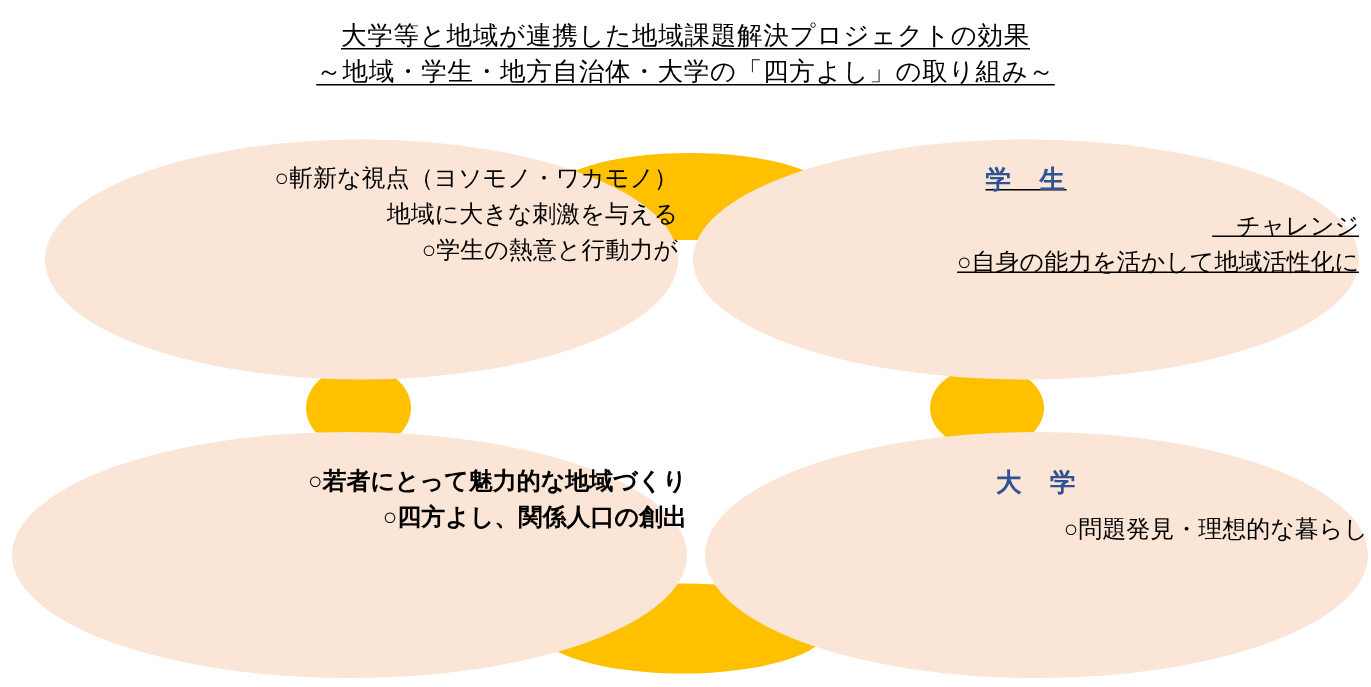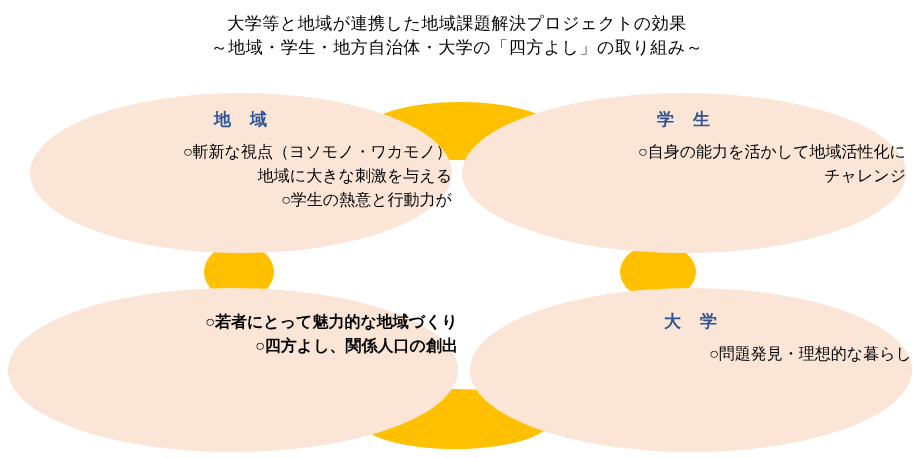--- a/index.html
+++ b/index.html
@@ -22,20 +22,21 @@
     top: 12px;
     left: 0;
     width: 100%;
     text-align: center;
     z-index: 3;
     color: #000000;
   }
   .title-line {
     font-size: 17px;
     line-height: 24px;
+    text-decoration: underline;
     text-underline-offset: 3px;
     letter-spacing: 0.5px;
   }
 
   
   .connector {
     position: absolute;
     border-radius: 50%;
     background: #ffc000;
     z-index: 1;
@@ -47,21 +48,21 @@
 
   
   .bubble {
     position: absolute;
     border-radius: 50%;
     background: #fbe5d6;
     z-index: 2;
     box-sizing: border-box;
   }
   .bubble-region  { left: 30px;  top: 93px;  width: 422px; height: 160px; padding-top: 15px; }
-  .bubble-student { left: 462px; top: 93px;  width: 444px; height: 160px; padding-top: 15px; }
+  .bubble-student { left: 462px; top: 93px;  width: 444px; height: 160px; padding-top: 15px; text-decoration: underline; }
   .bubble-gov     { left: 8px;   top: 288px; width: 450px; height: 164px; padding-top: 22px; }
   .bubble-univ    { left: 470px; top: 288px; width: 442px; height: 164px; padding-top: 22px; }
 
   .bubble-header {
     text-align: center;
     font-size: 17px;
     font-weight: bold;
     color: #2f5496;
     margin-bottom: 9px;
     letter-spacing: 1px;
@@ -89,33 +90,32 @@
     <div class="title-line">大学等と地域が連携した地域課題解決プロジェクトの効果</div>
     <div class="title-line">～地域・学生・地方自治体・大学の「四方よし」の取り組み～</div>
   </div>
 
   <div class="connector connector-top"></div>
   <div class="connector connector-left"></div>
   <div class="connector connector-right"></div>
   <div class="connector connector-bottom"></div>
 
   <div class="bubble bubble-region">
-    <div class="bubble-header">地　域</div>
     <div class="bubble-body">
       <div class="body-line">○斬新な視点（ヨソモノ・ワカモノ）</div>
       <div class="body-line">　地域に大きな刺激を与える</div>
       <div class="body-line">○学生の熱意と行動力が</div>
     </div>
   </div>
 
   <div class="bubble bubble-student">
     <div class="bubble-header">学　生</div>
     <div class="bubble-body">
+      <div class="body-line">　チャレンジ</div>
       <div class="body-line">○自身の能力を活かして地域活性化に</div>
-      <div class="body-line">　チャレンジ</div>
     </div>
   </div>
 
   <div class="bubble bubble-gov">
     <div class="bubble-body">
       <div class="body-line">○若者にとって魅力的な地域づくり</div>
       <div class="body-line">○四方よし、関係人口の創出</div>
     </div>
   </div>
 

